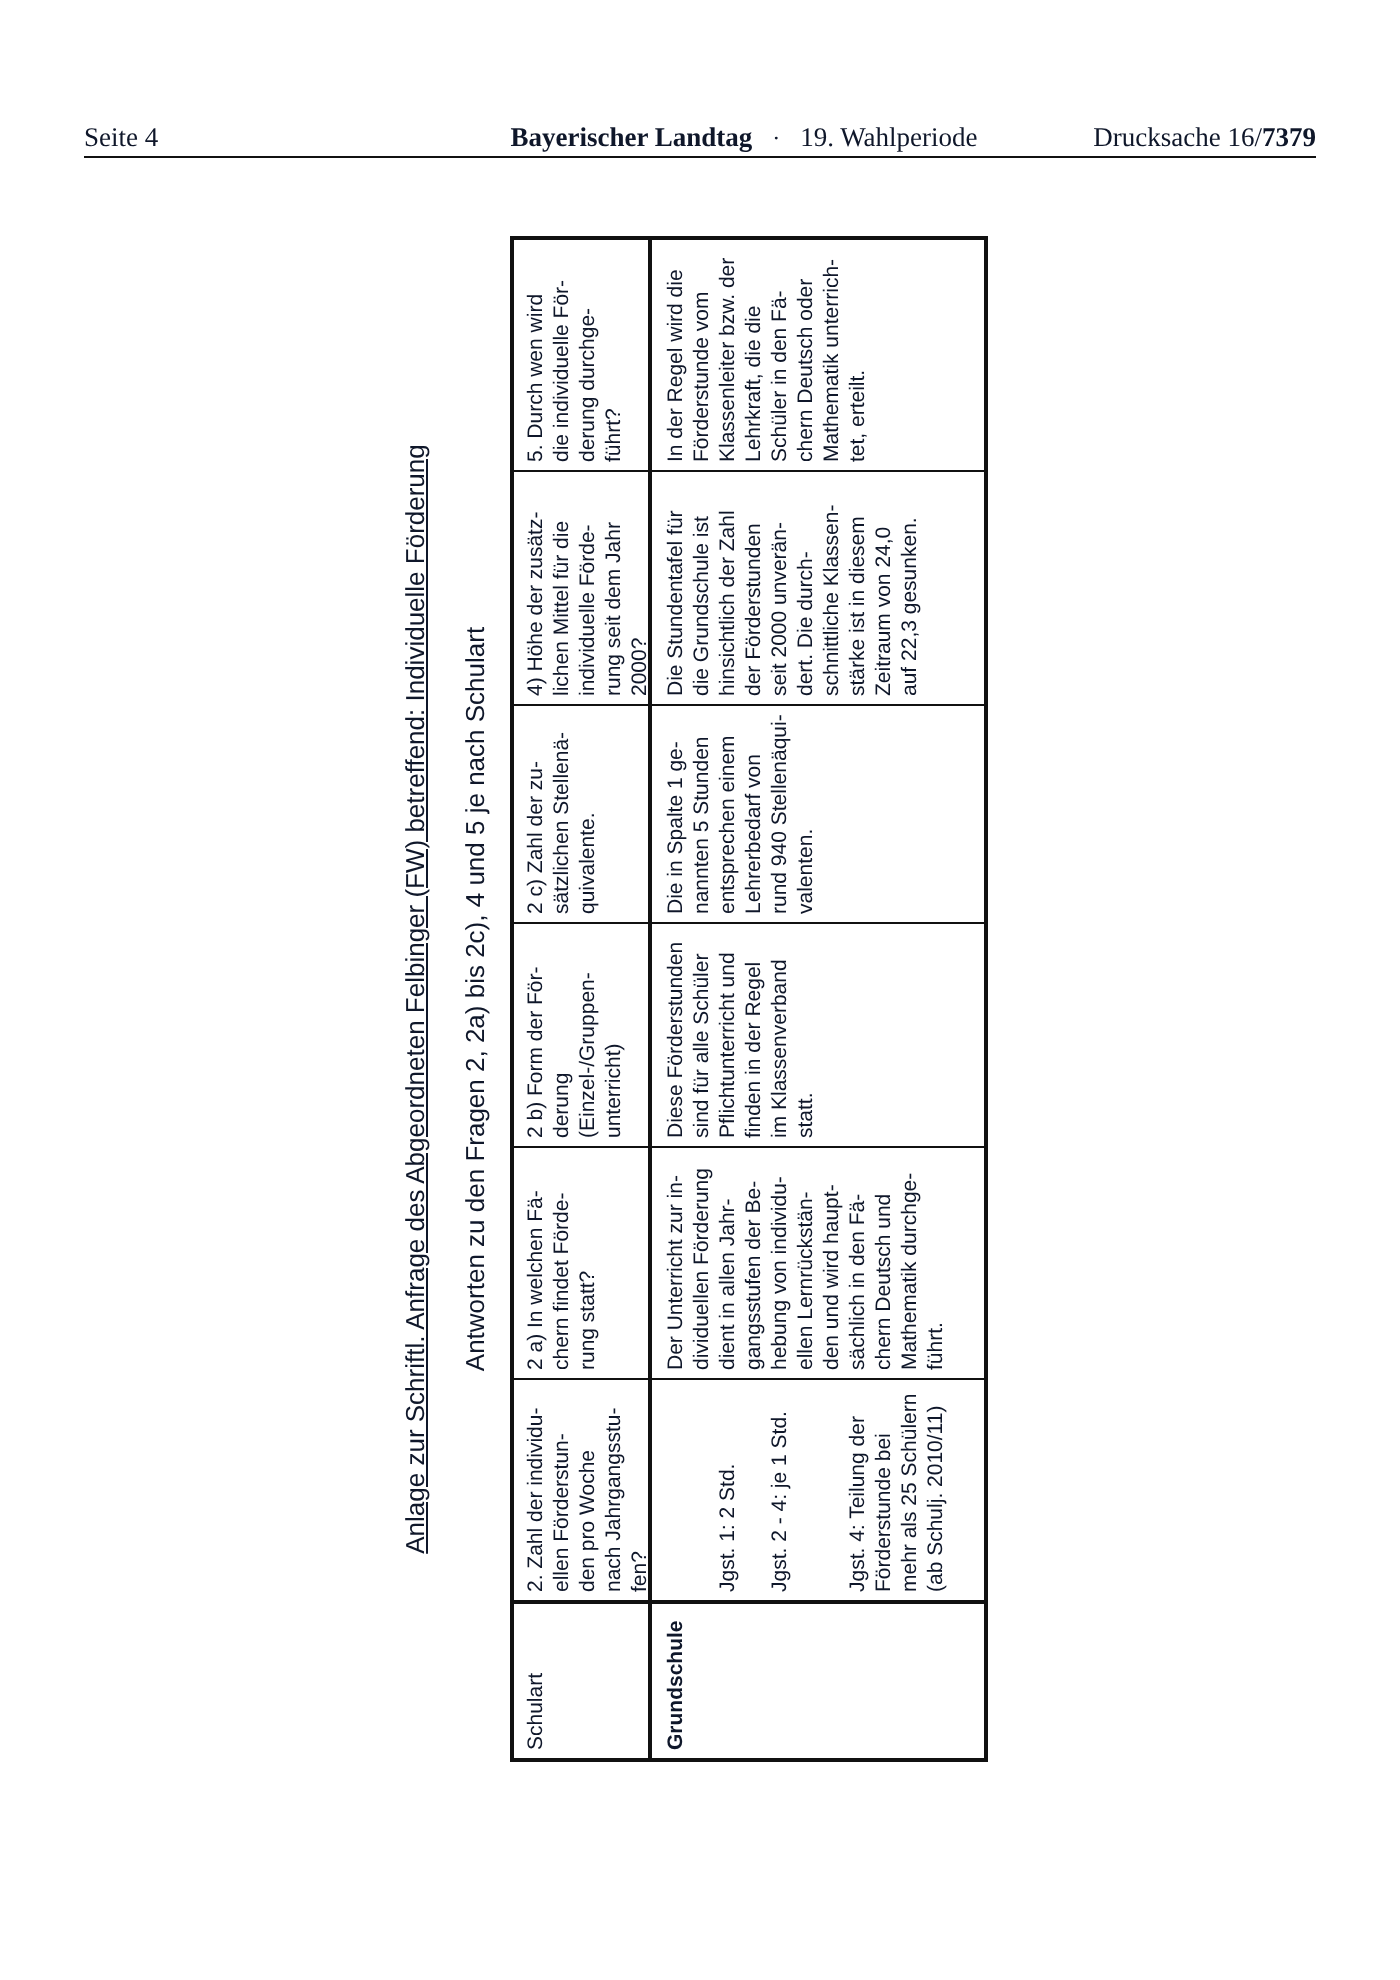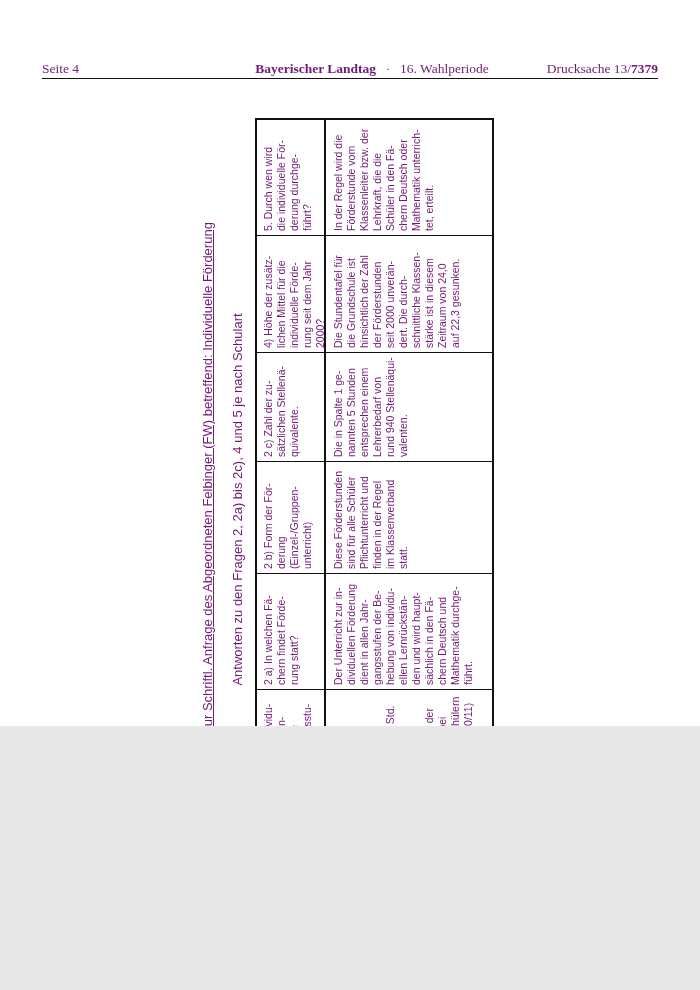--- a/index.html
+++ b/index.html
@@ -1,18 +1,18 @@
 <!DOCTYPE html>
 <html><head>
 <meta charset="utf-8">
 <style>
   html,body { margin:0; padding:0; background:#e8e8e8; }
   .page {
-    position:relative; width:700px; height:726px; background:#ffffff;
-    overflow:hidden; font-family:"Liberation Serif", serif; color:#701a75;
+    position:relative; width:700px; height:990px; background:#ffffff;
+    overflow:hidden; font-family:"Liberation Serif", serif; color:#0f172a;
   }
   
   .pheader { position:absolute; left:0; top:0; width:700px; }
   .ph-left { position:absolute; left:42px; top:61px; font-size:13.5px; }
   .ph-center { position:absolute; left:0; top:61px; width:700px; text-align:center; font-size:13.5px; }
   .ph-center .org { font-weight:bold;margin-left:44px; }
   .ph-center .sep { padding:0 10px; font-size:12px; }
   .ph-right { position:absolute; right:42px; top:61px; font-size:13.5px; }
   .ph-right .num { font-weight:bold; }
   .ph-rule { position:absolute; left:42px; top:78px; width:616px; height:1px; background:#111; }
@@ -52,22 +52,22 @@
   }
   .dcell.bold { font-weight:bold; }
 </style>
 </head>
 <body>
 
 <div class="page">
 
   <div class="pheader">
     <span class="ph-left">Seite 4</span>
-    <span class="ph-center"><span class="org">Bayerischer Landtag</span><span class="sep">·</span><span class="per">16. Wahlperiode</span></span>
-    <span class="ph-right"><span>Drucksache 13/</span><span class="num">7379</span></span>
+    <span class="ph-center"><span class="org">Bayerischer Landtag</span><span class="sep">·</span><span class="per">19. Wahlperiode</span></span>
+    <span class="ph-right"><span>Drucksache 16/</span><span class="num">7379</span></span>
     <div class="ph-rule"></div>
   </div>
 
   <div class="rot-layer">
 
     <div class="titles">
       <div class="title1">Anlage zur Schriftl. Anfrage des Abgeordneten Felbinger (FW) betreffend: Individuelle Förderung</div>
       <div class="title2">Antworten zu den Fragen 2, 2a) bis 2c), 4 und 5 je nach Schulart</div>
     </div>
 

